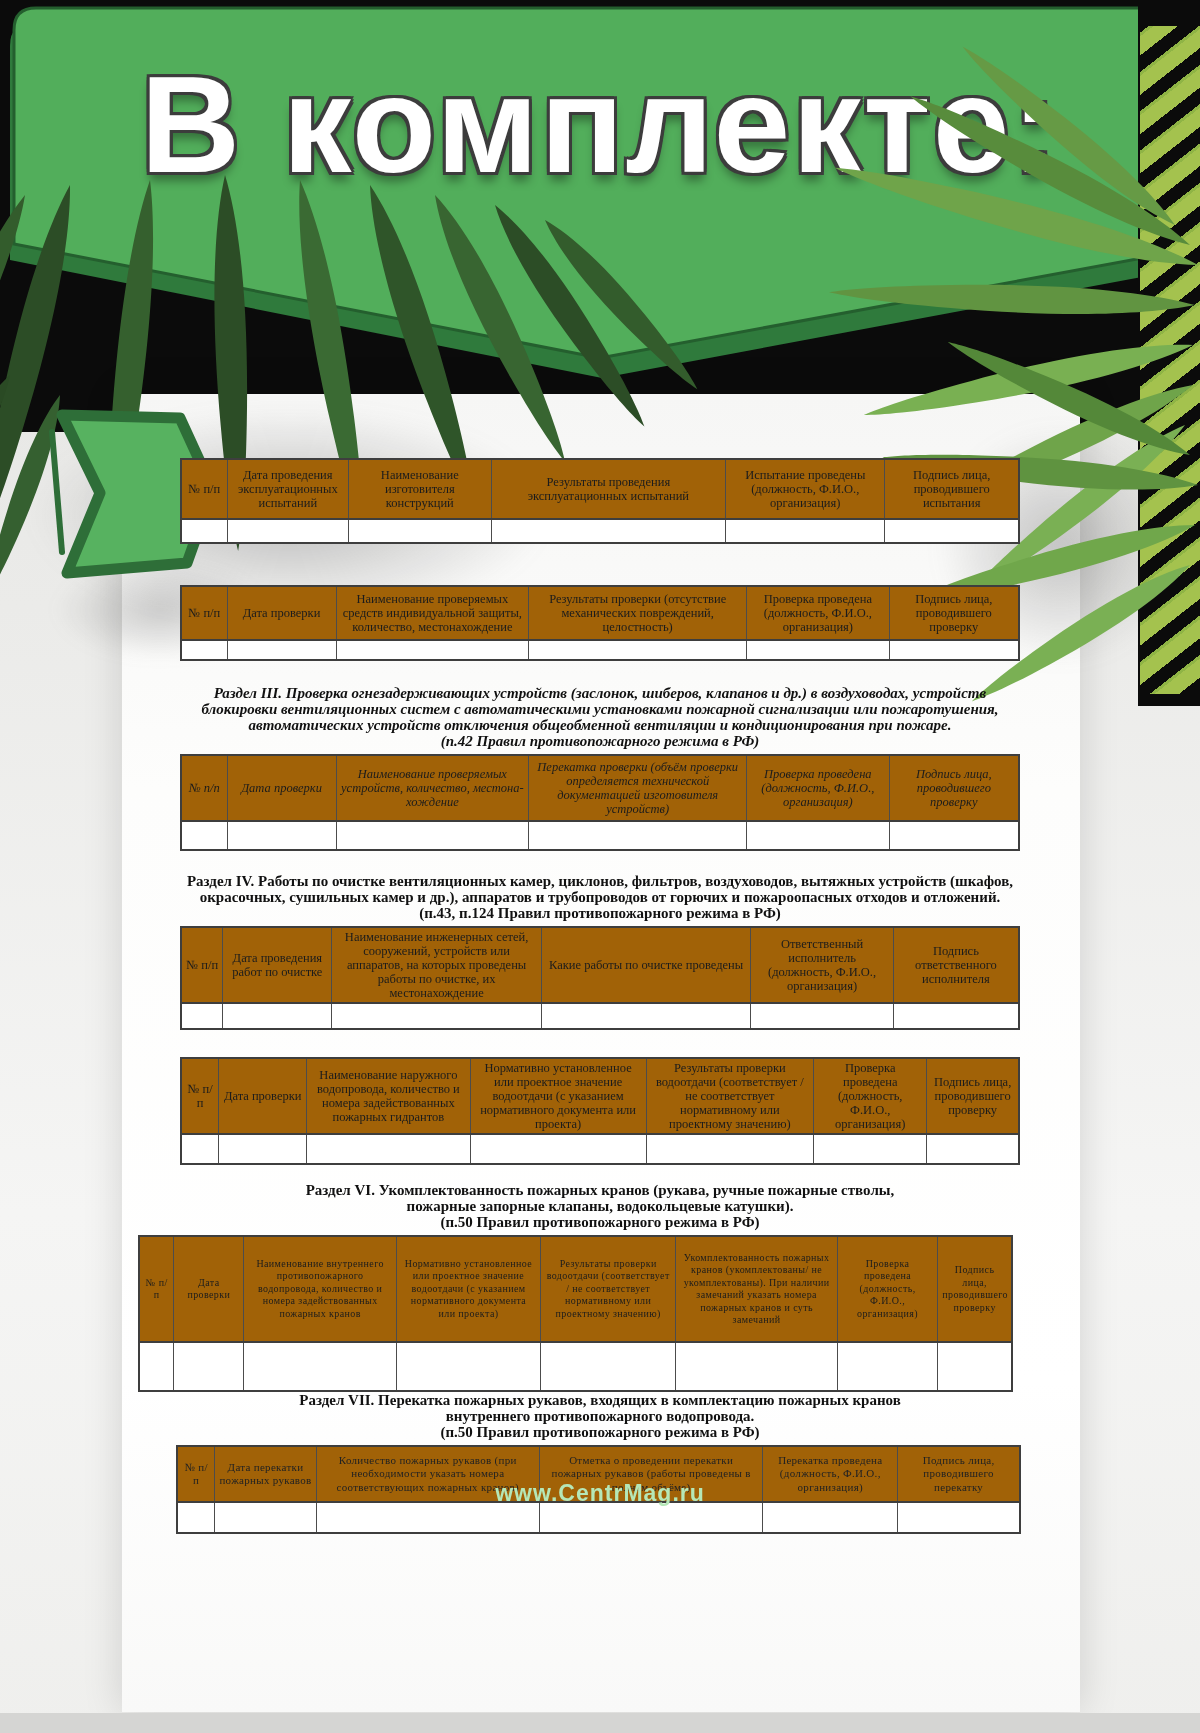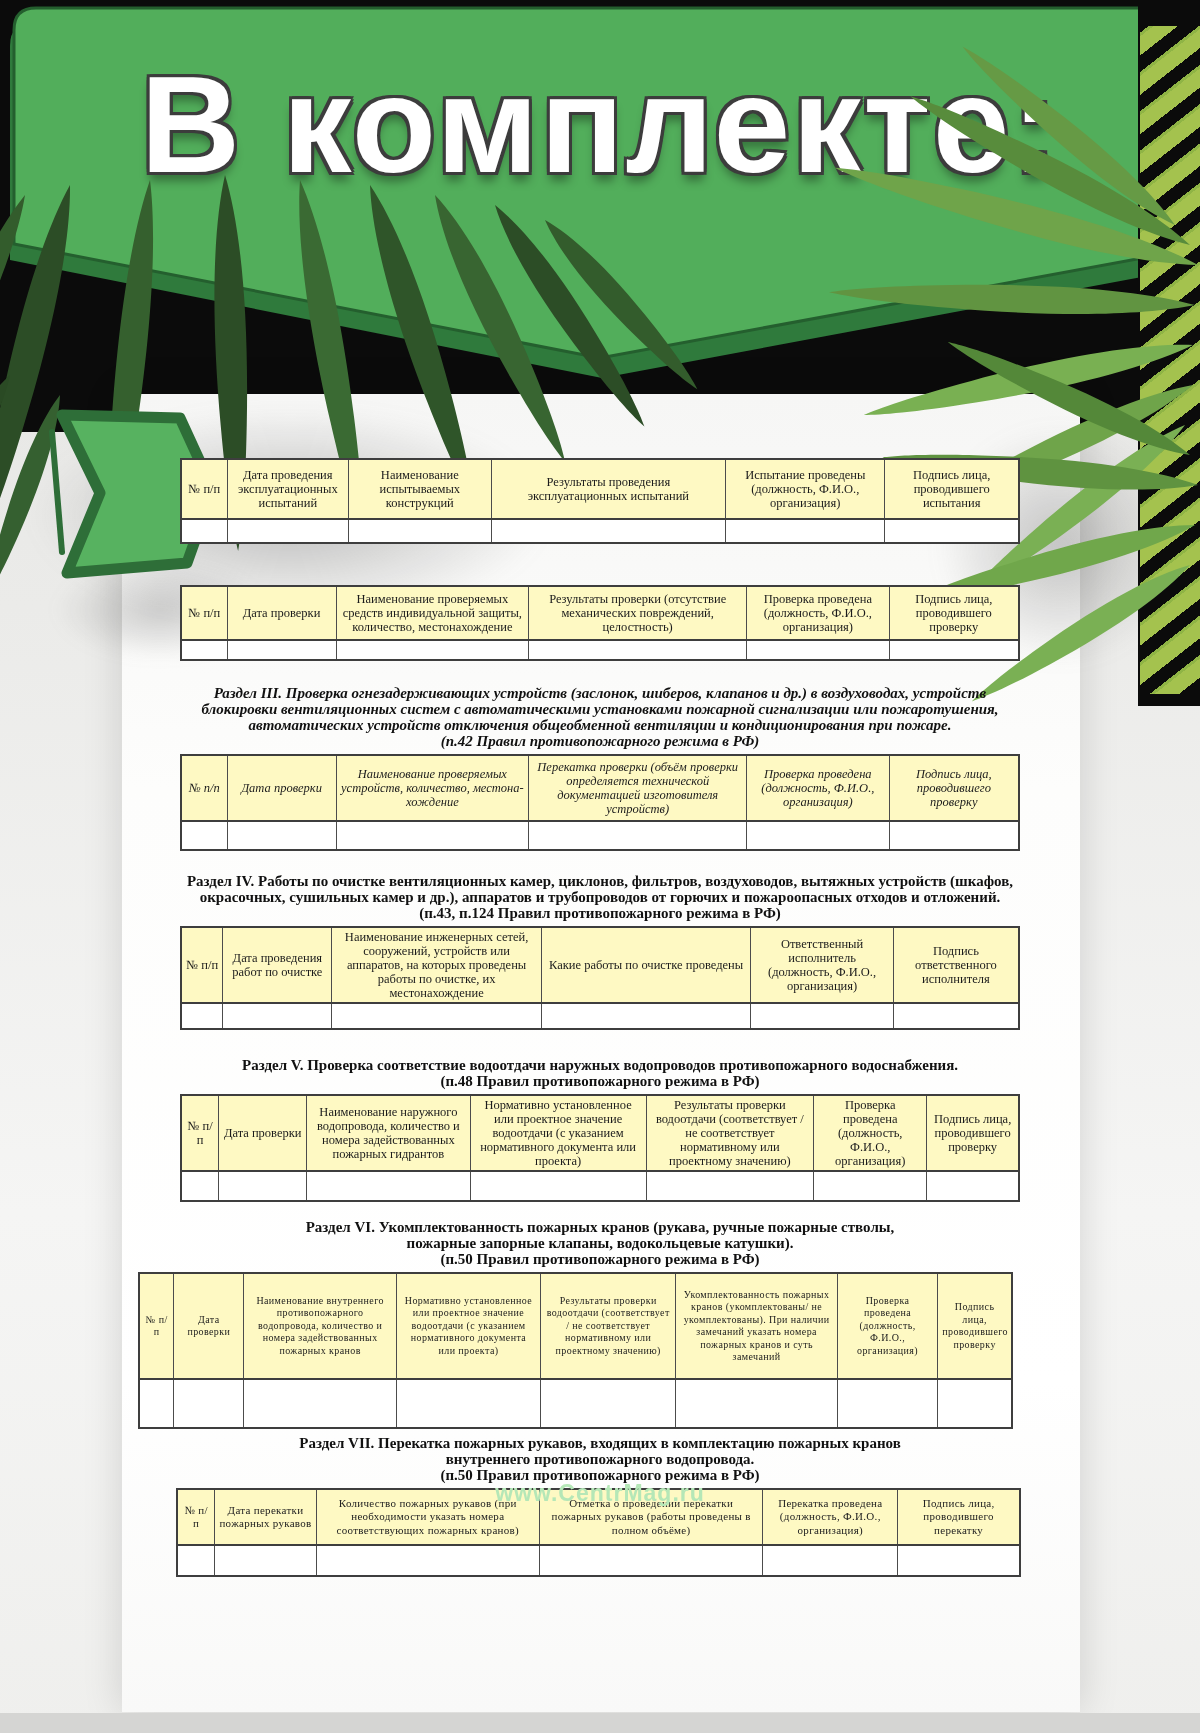--- a/index.html
+++ b/index.html
@@ -39,31 +39,31 @@
   .leaves-tl{left:0;top:195px;z-index:5;overflow:visible;}
   .leaves-tr{left:830px;top:150px;z-index:5;overflow:visible;}
   .arrow-svg{left:38px;top:402px;z-index:6;overflow:visible;}
   
   .doc{left:180px;top:458px;width:840px;z-index:7;}
   .sec-title{width:1000px;margin-left:-80px;text-align:center;font-weight:bold;
     font-size:15px;line-height:16px;color:#111111;white-space:pre-line;margin-bottom:5px;}
   table.sec-table{width:100%;border-collapse:collapse;table-layout:fixed;background:#ffffff;
     border:2px solid #3e3e3e;}
   .sec-table th,.sec-table td{border:1px solid #4c4c4c;padding:2px 4px;}
-  .sec-table thead th{background:#fef9c3;font-weight:normal;text-align:center;vertical-align:middle;
+  .sec-table thead th{background:#a16207;font-weight:normal;text-align:center;vertical-align:middle;
     font-size:12.5px;line-height:14px;color:#1c1c1c;border-bottom:2px solid #3e3e3e;}
   .sec-table tbody td{background:#ffffff;}
   
   .sec1{margin-top:0;}   .sec1 thead tr{height:60px;}  .sec1 tbody tr{height:24px;}
   .sec2{margin-top:41px;}.sec2 thead tr{height:54px;}  .sec2 tbody tr{height:20px;}
   .sec3{margin-top:24px;font-style:italic;}.sec3 thead tr{height:66px;}  .sec3 tbody tr{height:29px;}
   .sec4{margin-top:22px;}.sec4 thead tr{height:58px;}  .sec4 tbody tr{height:26px;}
   .sec5{margin-top:27px;}.sec5 thead tr{height:72px;}  .sec5 tbody tr{height:30px;}
   .sec6{margin-top:17px;}.sec6 thead tr{height:106px;} .sec6 tbody tr{height:49px;}
-  .sec7{margin-top:6px;} .sec7 thead tr{height:56px;}  .sec7 tbody tr{height:31px;}
+  .sec7{} .sec7 thead tr{height:56px;}  .sec7 tbody tr{height:31px;}
   .sec6 table.sec-table{width:875px;margin-left:-42px;}
   .sec6 thead th{font-size:10px;line-height:12.5px;letter-spacing:.4px;}
   .sec7 table.sec-table{width:845px;margin-left:-4px;}
   .sec7 thead th{font-size:11px;line-height:13.5px;letter-spacing:.3px;color:#222222;}
   
   .sec1 col:nth-child(1){width:5.5%} .sec1 col:nth-child(2){width:14.5%} .sec1 col:nth-child(3){width:17%}
   .sec1 col:nth-child(4){width:28%}  .sec1 col:nth-child(5){width:19%}   .sec1 col:nth-child(6){width:16%}
   .sec2 col:nth-child(1){width:5.5%} .sec2 col:nth-child(2){width:13%}   .sec2 col:nth-child(3){width:23%}
   .sec2 col:nth-child(4){width:26%}  .sec2 col:nth-child(5){width:17%}   .sec2 col:nth-child(6){width:15.5%}
   .sec3 col:nth-child(1){width:5.5%} .sec3 col:nth-child(2){width:13%}   .sec3 col:nth-child(3){width:23%}
@@ -147,21 +147,21 @@
           <col>
           <col>
           <col>
           <col>
           <col>
         </colgroup>
       <thead>
           <tr>
             <th>№ п/п</th>
             <th>Дата проведения эксплуатационных испытаний</th>
-            <th>Наименование испытываемых конструкций</th>
+            <th>Наименование изготовителя конструкций</th>
             <th>Результаты проведения эксплуатационных испытаний</th>
             <th>Испытание проведены (должность, Ф.И.О., организация)</th>
             <th>Подпись лица, проводившего испытания</th>
           </tr>
         </thead>
       <tbody>
           <tr>
             <td></td>
             <td></td>
             <td></td>
@@ -273,22 +273,20 @@
             <td></td>
             <td></td>
             <td></td>
             <td></td>
           </tr>
         </tbody>
     </table>
   </section>
 
   <section class="sec sec5">
-    <div class="sec-title">Раздел V. Проверка соответствие водоотдачи наружных водопроводов противопожарного водоснабжения.
-(п.48 Правил противопожарного режима в РФ)</div>
     <table class="sec-table">
       <colgroup>
           <col>
           <col>
           <col>
           <col>
           <col>
           <col>
           <col>
         </colgroup>

